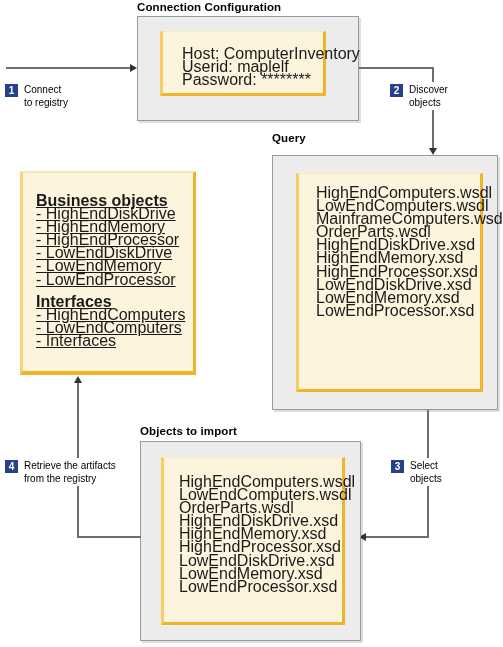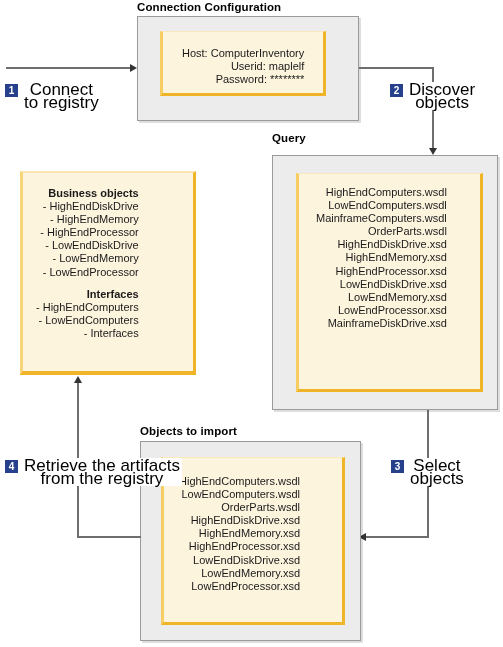--- a/index.html
+++ b/index.html
@@ -53,25 +53,24 @@
   .cream.standalone {
     border-top: 2px solid #fbe5b0;
     border-left: 3px solid #f7d37a;
     border-right: 3px solid #f0b429;
     border-bottom: 4px solid #f0b429;
   }
 
   
   .textblock {
     position: absolute;
-    font-size: 11px;
+    font-size: 16px;
     line-height: 13.1px;
     color: #1a1a1a;
     white-space: nowrap;
-    text-align: right;
   }
   .textblock .hdr {
     font-weight: bold;
   }
   .textblock .gap {
     display: block;
     height: 9px;
   }
 
   
@@ -89,25 +88,24 @@
     height: 13px;
     background: #27408b;
     color: #ffffff;
     font-size: 10px;
     font-weight: bold;
     line-height: 13px;
     text-align: center;
     margin-top: 1px;
   }
   .step-label {
-    font-size: 17px;
+    font-size: 10px;
     line-height: 13.2px;
     color: #000000;
     white-space: pre-line;
-    text-align: center;
   }
 
   
   .line {
     position: absolute;
     background: #6e6e6e;
   }
   .line.h { height: 2px; }
   .line.v { width: 2px; }
 
@@ -183,27 +181,27 @@
     <span>HighEndComputers.wsdl</span><br>
     <span>LowEndComputers.wsdl</span><br>
     <span>MainframeComputers.wsdl</span><br>
     <span>OrderParts.wsdl</span><br>
     <span>HighEndDiskDrive.xsd</span><br>
     <span>HighEndMemory.xsd</span><br>
     <span>HighEndProcessor.xsd</span><br>
     <span>LowEndDiskDrive.xsd</span><br>
     <span>LowEndMemory.xsd</span><br>
     <span>LowEndProcessor.xsd</span><br>
-    <span>MainframeDiskDrive.xsd</span><br>
     <br>
+    <br>
   </div>
 
   <div class="cream standalone" style="left:20px; top:171px; width:176px; height:204px;">
   </div>
-  <div class="textblock" style="left:36px; top:187px;">
+  <div class="textblock" style="left:36px; top:194px;text-decoration:underline;">
     <span class="hdr">Business objects</span><br>
     <span>- HighEndDiskDrive</span><br>
     <span>- HighEndMemory</span><br>
     <span>- HighEndProcessor</span><br>
     <span>- LowEndDiskDrive</span><br>
     <span>- LowEndMemory</span><br>
     <span>- LowEndProcessor</span>
     <span class="gap"></span>
     <span class="hdr">Interfaces</span><br>
     <span>- HighEndComputers</span><br>

